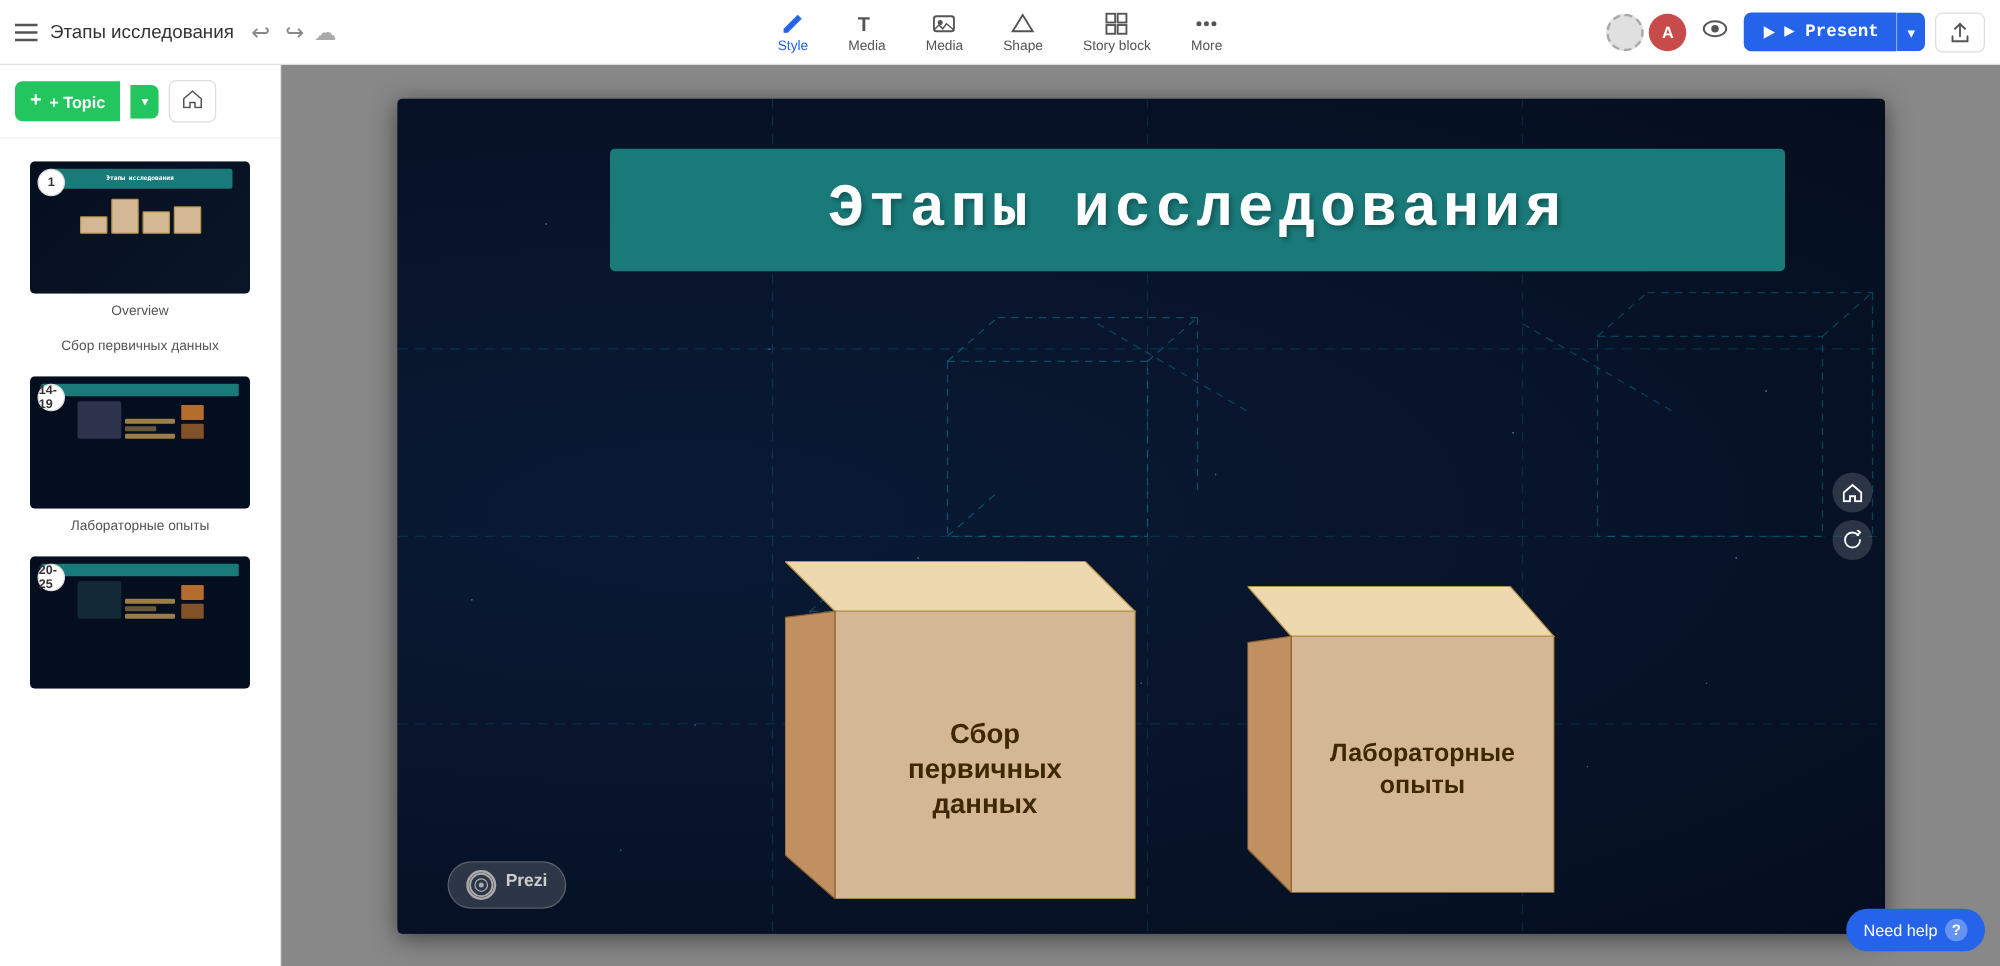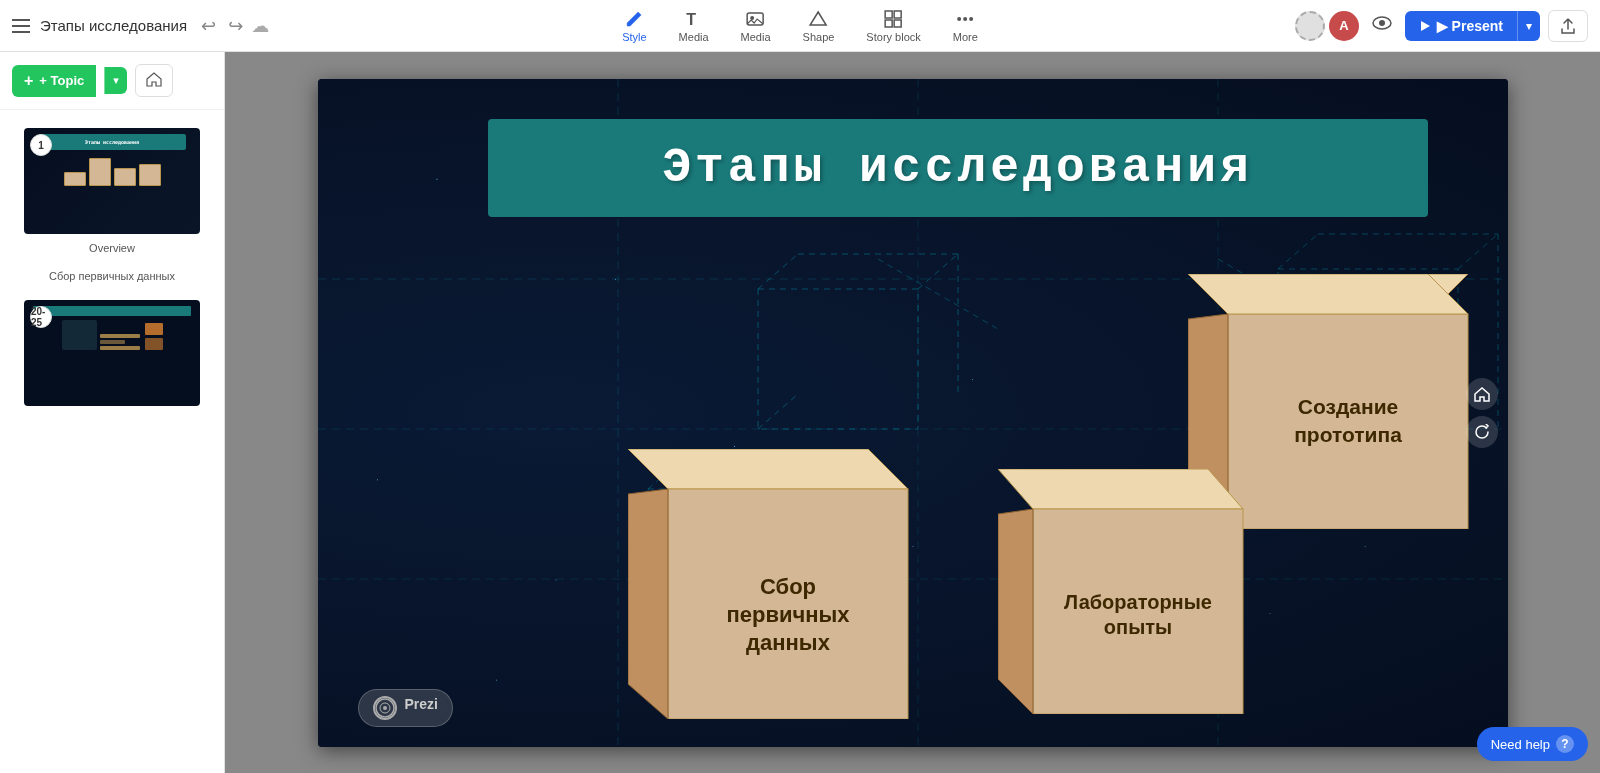--- a/index.html
+++ b/index.html
@@ -79,21 +79,21 @@
     .avatar-placeholder {
       width: 30px; height: 30px; border-radius: 50%; background: #e0e0e0;
       border: 2px dashed #aaa;
     }
     .eye-btn {
       background: none; border: none; cursor: pointer; font-size: 20px; color: #555; padding: 4px;
     }
     .present-btn {
       background: #2563eb; color: white; border: none; border-radius: 6px 0 0 6px;
       padding: 7px 14px; font-size: 14px; font-weight: 600; cursor: pointer;
-      display: flex; align-items: center; gap: 6px;
+      display: flex; align-items: center; gap: 6px; font-family: Liberation Mono, monospace;
     }
     .present-dropdown {
       background: #2563eb; color: white; border: none; border-left: 1px solid rgba(255,255,255,0.3);
       border-radius: 0 6px 6px 0; padding: 7px 8px; cursor: pointer; font-size: 12px;
     }
     .share-btn {
       background: none; border: 1px solid #ddd; border-radius: 6px;
       padding: 6px 10px; cursor: pointer; color: #555; font-size: 18px;
       display: flex; align-items: center;
     }
@@ -526,20 +526,42 @@
         </div>
         <span class="slide-label">Overview</span>
       </div>
 
       <div class="slide-item" style="position:relative">
 
         <span class="slide-label">Сбор первичных данных</span>
       </div>
 
 
+      <div class="slide-item" style="position:relative">
+
+        <div class="slide-thumb">
+          <div class="mini-slide-data">
+            <div class="mini-header-bar"></div>
+            <div class="mini-content-area">
+              <div class="mini-img-placeholder" style="background:rgba(200,200,255,0.2)"></div>
+              <div class="mini-text-lines">
+                <div class="mini-text-line"></div>
+                <div class="mini-text-line-short"></div>
+                <div class="mini-text-line"></div>
+              </div>
+              <div style="display:flex;flex-direction:column;gap:3px;margin-left:2px">
+                <div style="width:18px;height:12px;background:rgba(255,150,50,0.7);border-radius:1px"></div>
+                <div style="width:18px;height:12px;background:rgba(255,150,50,0.5);border-radius:1px"></div>
+              </div>
+            </div>
+          </div>
+          <div class="slide-badge">14-19</div>
+        </div>
+        <span class="slide-label">Лабораторные опыты</span>
+      </div>
 
       <div class="slide-item" style="position:relative">
 
         <div class="slide-thumb">
           <div class="mini-slide-data">
             <div class="mini-header-bar"></div>
             <div class="mini-content-area">
               <div class="mini-img-placeholder" style="background:rgba(100,200,200,0.15)"></div>
               <div class="mini-text-lines">
                 <div class="mini-text-line"></div>
@@ -597,31 +619,20 @@
         <line x1="370" y1="375" x2="530" y2="375" stroke="rgba(0,220,240,0.25)" stroke-width="1" stroke-dasharray="6,5"></line>
         <line x1="530" y1="375" x2="530" y2="570" stroke="rgba(0,220,240,0.25)" stroke-width="1" stroke-dasharray="6,5"></line>
         <line x1="490" y1="570" x2="530" y2="570" stroke="rgba(0,220,240,0.25)" stroke-width="1" stroke-dasharray="6,5"></line>
       </svg>
 
       <div class="slide-title-banner">
         <span class="slide-title-text">Этапы исследования</span>
       </div>
 
 
-      <div style="position:absolute; top:195px; left:870px;">
-        <svg width="290" height="255" viewBox="0 0 290 255">
-          <polygon points="40,40 240,40 280,0 80,0" fill="#edd8b0" stroke="#b8954a" stroke-width="1"></polygon>
-          <polygon points="0,220 40,40 40,215 0,215" fill="#a07840" stroke="#8b6030" stroke-width="1"></polygon>
-          <rect x="40" y="40" width="240" height="215" fill="#d4b896" stroke="#b8954a" stroke-width="1"></rect>
-          <polygon points="0,45 40,40 40,255 0,220" fill="#c09060" stroke="#8b6030" stroke-width="1"></polygon>
-          <polygon points="40,40 280,40 240,0 0,0" fill="#edd8b0" stroke="#b8954a" stroke-width="1"></polygon>
-          <text x="160" y="140" text-anchor="middle" font-size="21" font-weight="900" fill="#3d2800" font-family="Arial, sans-serif">Создание</text>
-          <text x="160" y="168" text-anchor="middle" font-size="21" font-weight="900" fill="#3d2800" font-family="Arial, sans-serif">прототипа</text>
-        </svg>
-      </div>
 
       <div style="position:absolute; top:370px; left:310px;">
         <svg width="290" height="270" viewBox="0 0 290 270">
           <polygon points="40,40 280,40 240,0 0,0" fill="#edd8b0" stroke="#b8954a" stroke-width="1"></polygon>
           <rect x="40" y="40" width="240" height="230" fill="#d4b896" stroke="#b8954a" stroke-width="1"></rect>
           <polygon points="0,45 40,40 40,270 0,235" fill="#c09060" stroke="#8b6030" stroke-width="1"></polygon>
           <text x="160" y="145" text-anchor="middle" font-size="22" font-weight="900" fill="#3d2800" font-family="Arial, sans-serif">Сбор</text>
           <text x="160" y="173" text-anchor="middle" font-size="22" font-weight="900" fill="#3d2800" font-family="Arial, sans-serif">первичных</text>
           <text x="160" y="201" text-anchor="middle" font-size="22" font-weight="900" fill="#3d2800" font-family="Arial, sans-serif">данных</text>
         </svg>

